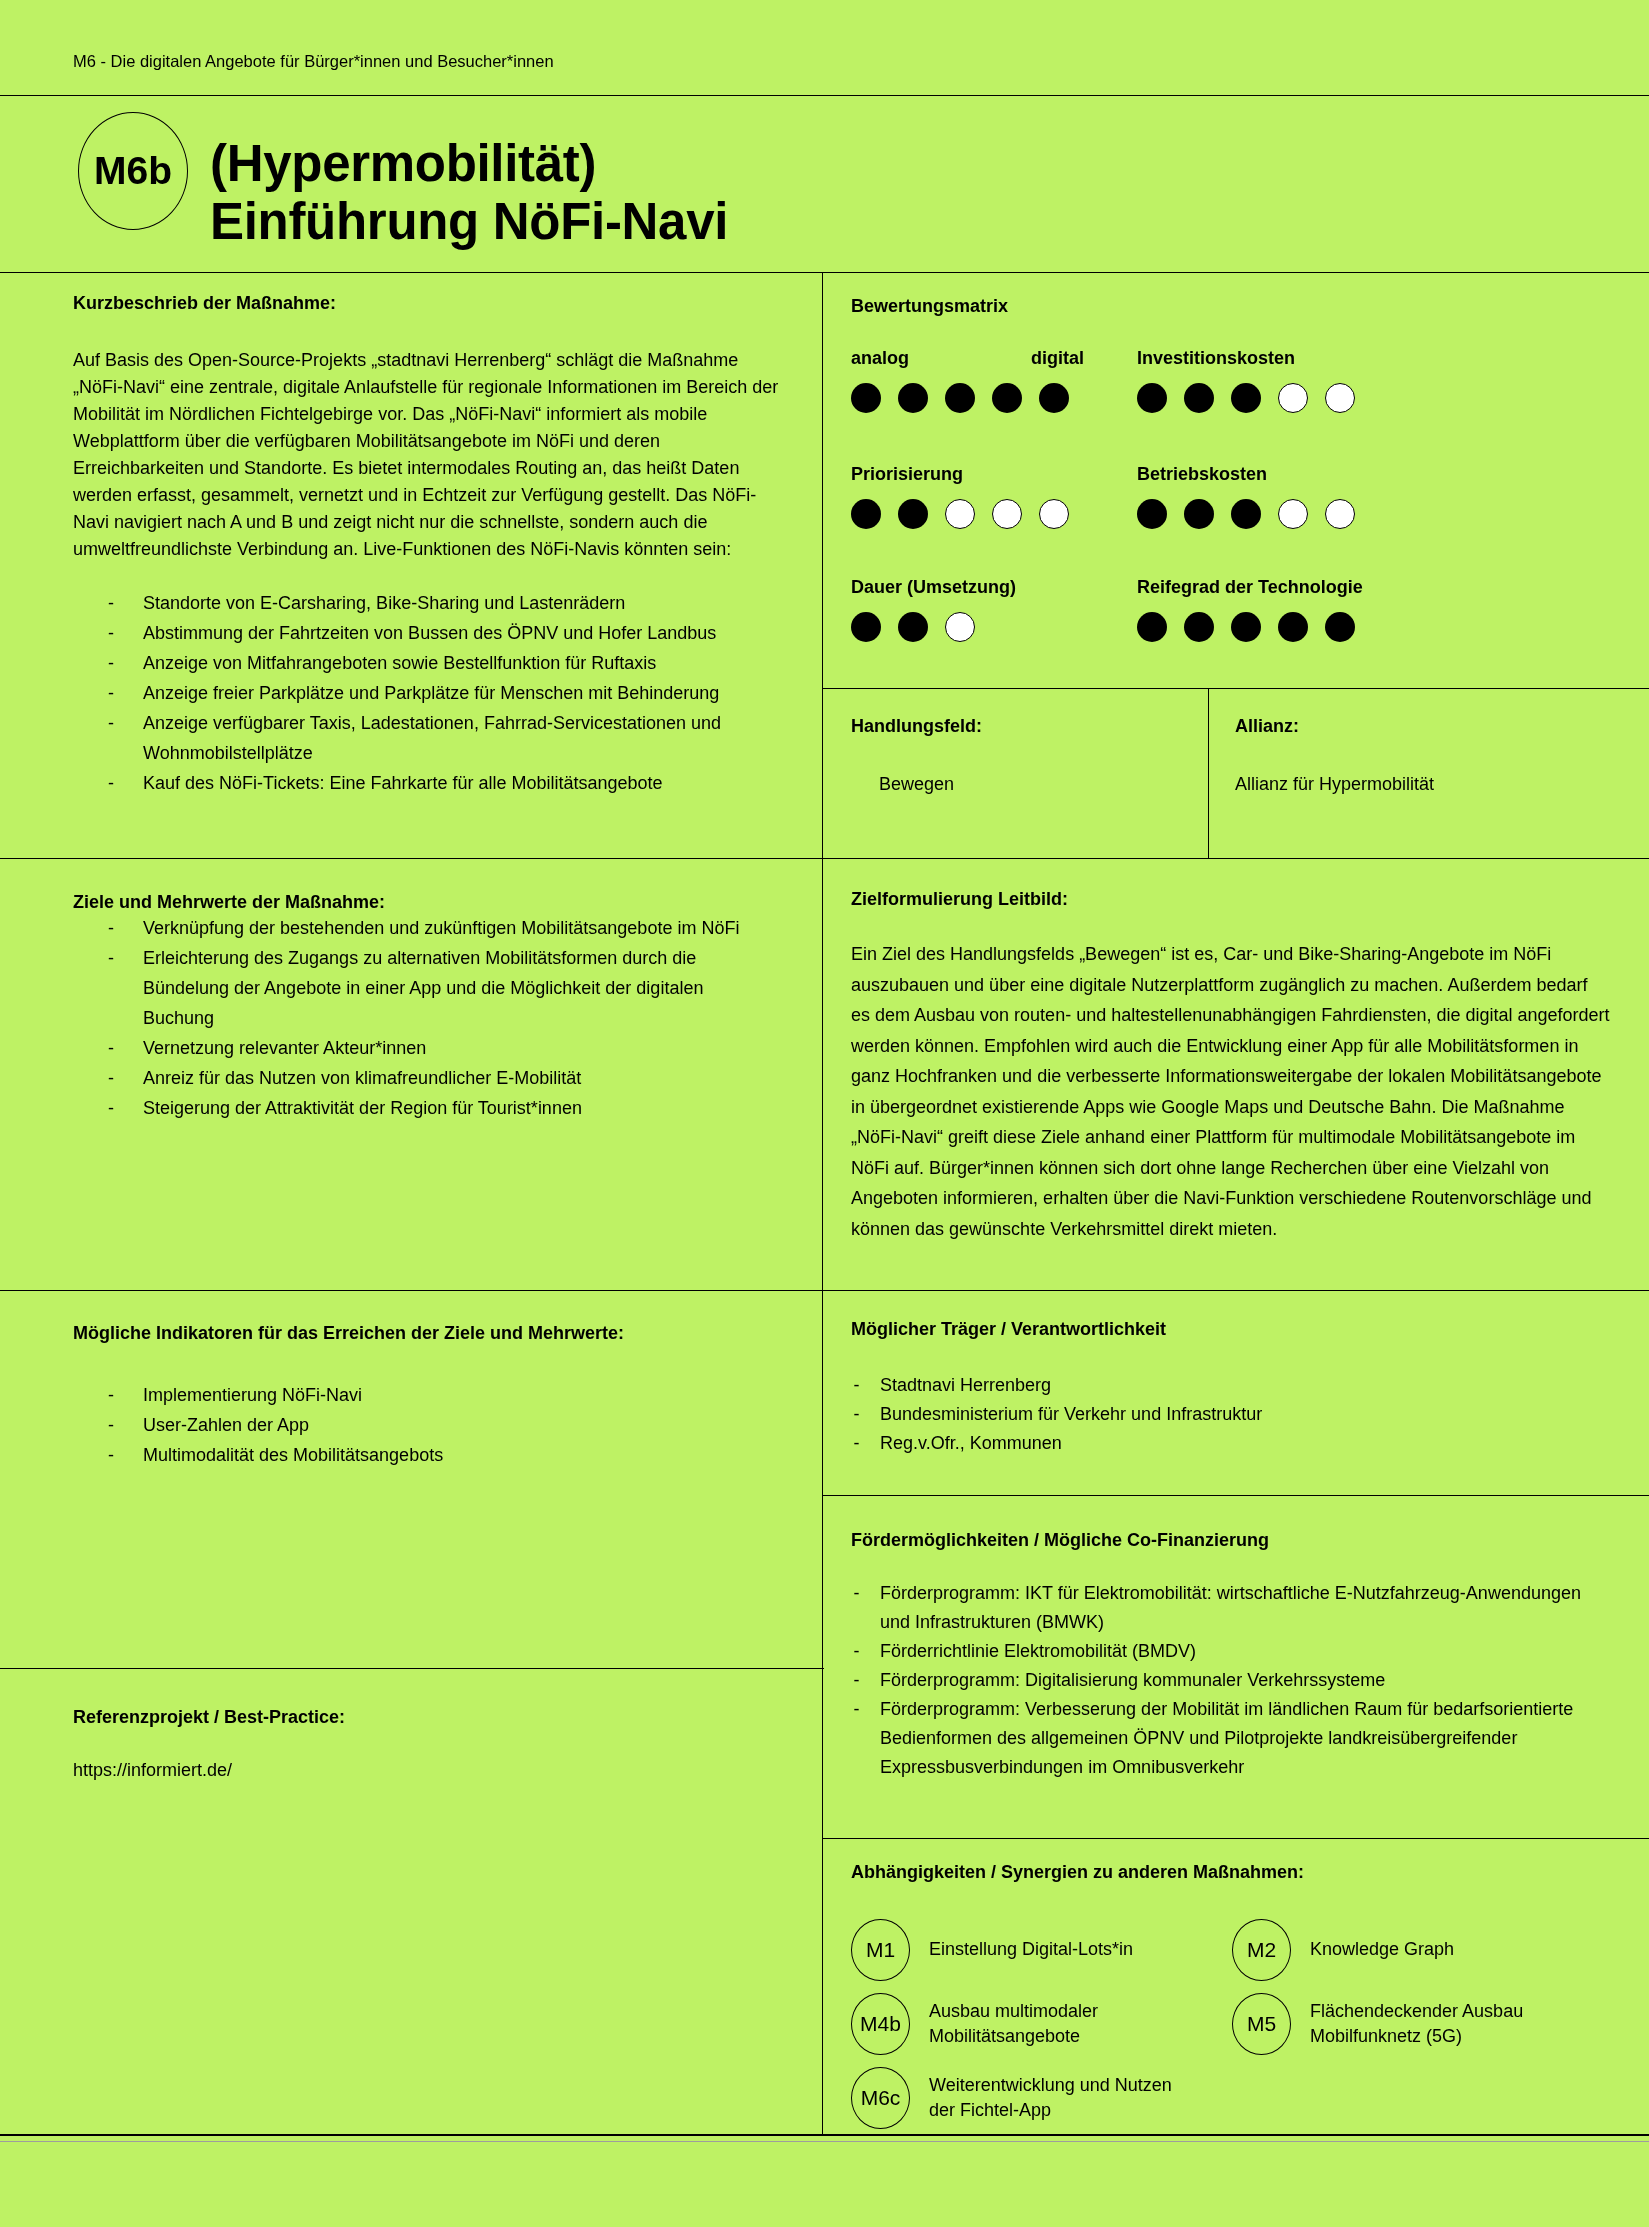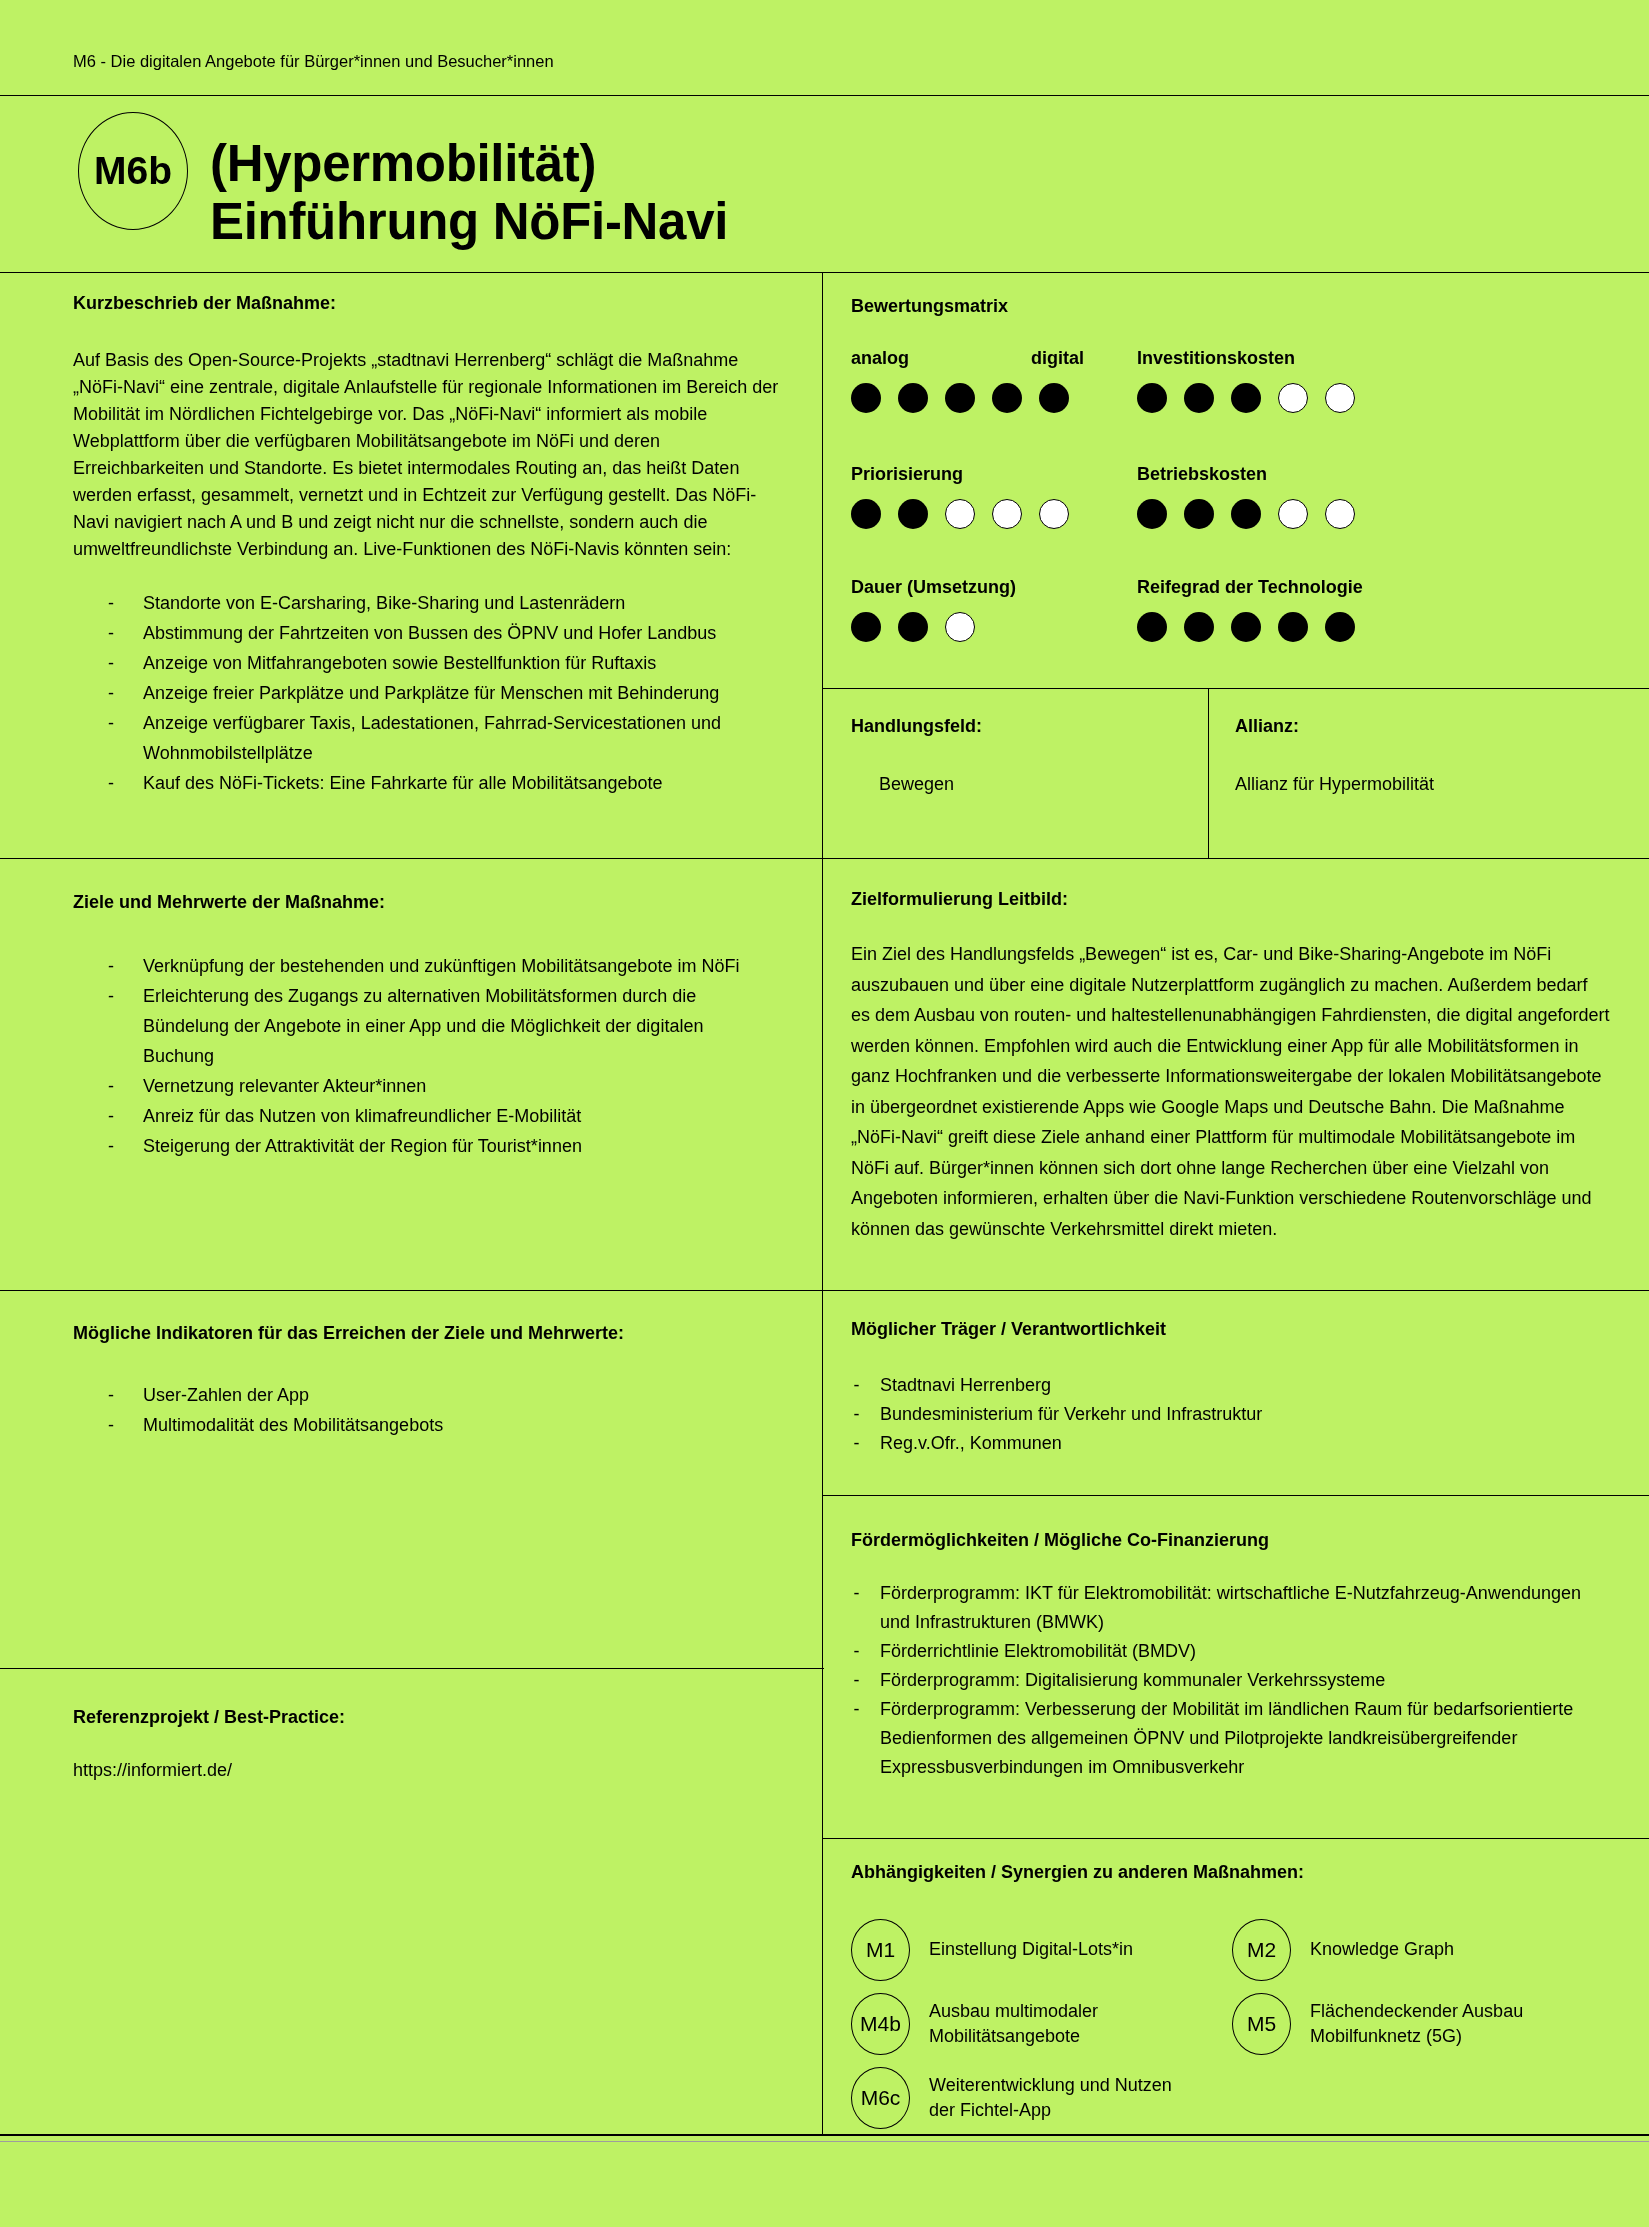--- a/index.html
+++ b/index.html
@@ -98,32 +98,33 @@
         <div class="li"><span class="li-text">Abstimmung der Fahrtzeiten von Bussen des ÖPNV und Hofer Landbus</span></div>
         <div class="li"><span class="li-text">Anzeige von Mitfahrangeboten sowie Bestellfunktion für Ruftaxis</span></div>
         <div class="li"><span class="li-text">Anzeige freier Parkplätze und Parkplätze für Menschen mit Behinderung</span></div>
         <div class="li"><span class="li-text">Anzeige verfügbarer Taxis, Ladestationen, Fahrrad-Servicestationen und Wohnmobilstellplätze</span></div>
         <div class="li"><span class="li-text">Kauf des NöFi-Tickets: Eine Fahrkarte für alle Mobilitätsangebote</span></div>
       </div>
   </div>
 
   <div class="abs" style="left:73px; top:892px; width:711px;">
     <div class="h">Ziele und Mehrwerte der Maßnahme:</div>
-    <div class="list" style="margin-top:38px; width:692px;">
+    <div class="list" style="width:692px;">
         <div class="li"><span class="li-text">Verknüpfung der bestehenden und zukünftigen Mobilitätsangebote im NöFi</span></div>
         <div class="li"><span class="li-text">Erleichterung des Zugangs zu alternativen Mobilitätsformen durch die Bündelung der Angebote in einer App und die Möglichkeit der digitalen Buchung</span></div>
         <div class="li"><span class="li-text">Vernetzung relevanter Akteur*innen</span></div>
         <div class="li"><span class="li-text">Anreiz für das Nutzen von klimafreundlicher E-Mobilität</span></div>
         <div class="li"><span class="li-text">Steigerung der Attraktivität der Region für Tourist*innen</span></div>
       </div>
   </div>
 
   <div class="abs" style="left:73px; top:1323px; width:711px;">
     <div class="h">Mögliche Indikatoren für das Erreichen der Ziele und Mehrwerte:</div>
     <div class="list" style="margin-top:36px; width:692px;">
+        <div class="li"><span class="li-text">Implementierung NöFi-Navi</span></div>
         <div class="li"><span class="li-text">User-Zahlen der App</span></div>
         <div class="li"><span class="li-text">Multimodalität des Mobilitätsangebots</span></div>
       </div>
   </div>
 
   <div class="abs" style="left:73px; top:1707px; width:711px;">
     <div class="h">Referenzprojekt / Best-Practice:</div>
     <div style="margin-top:32px;">
       <a href="#" class="link-text">https://informiert.de/</a>
     </div>

